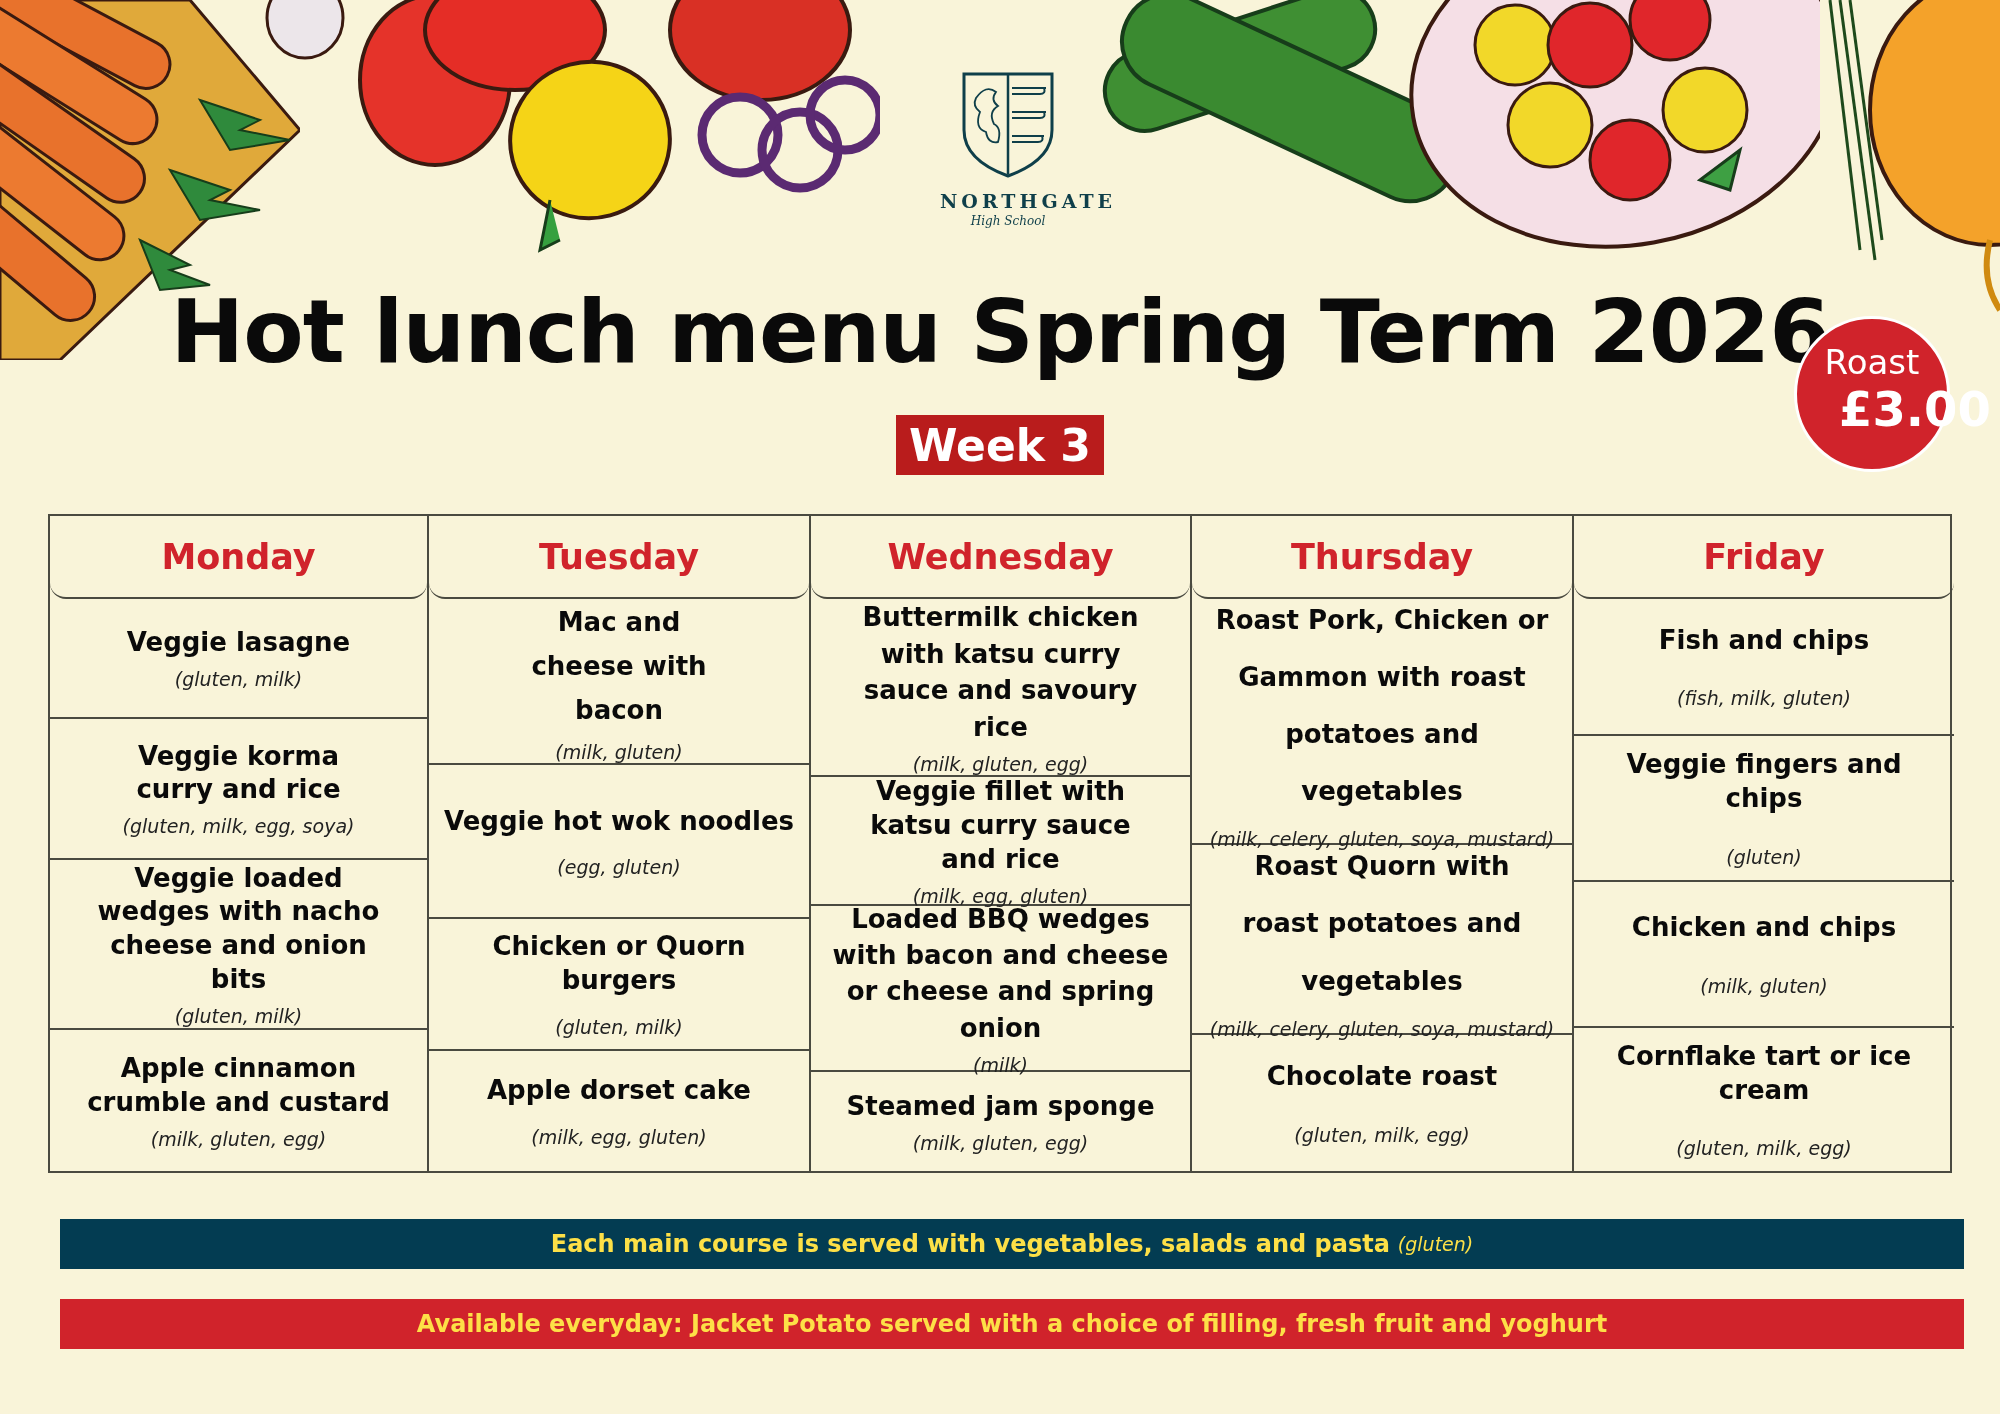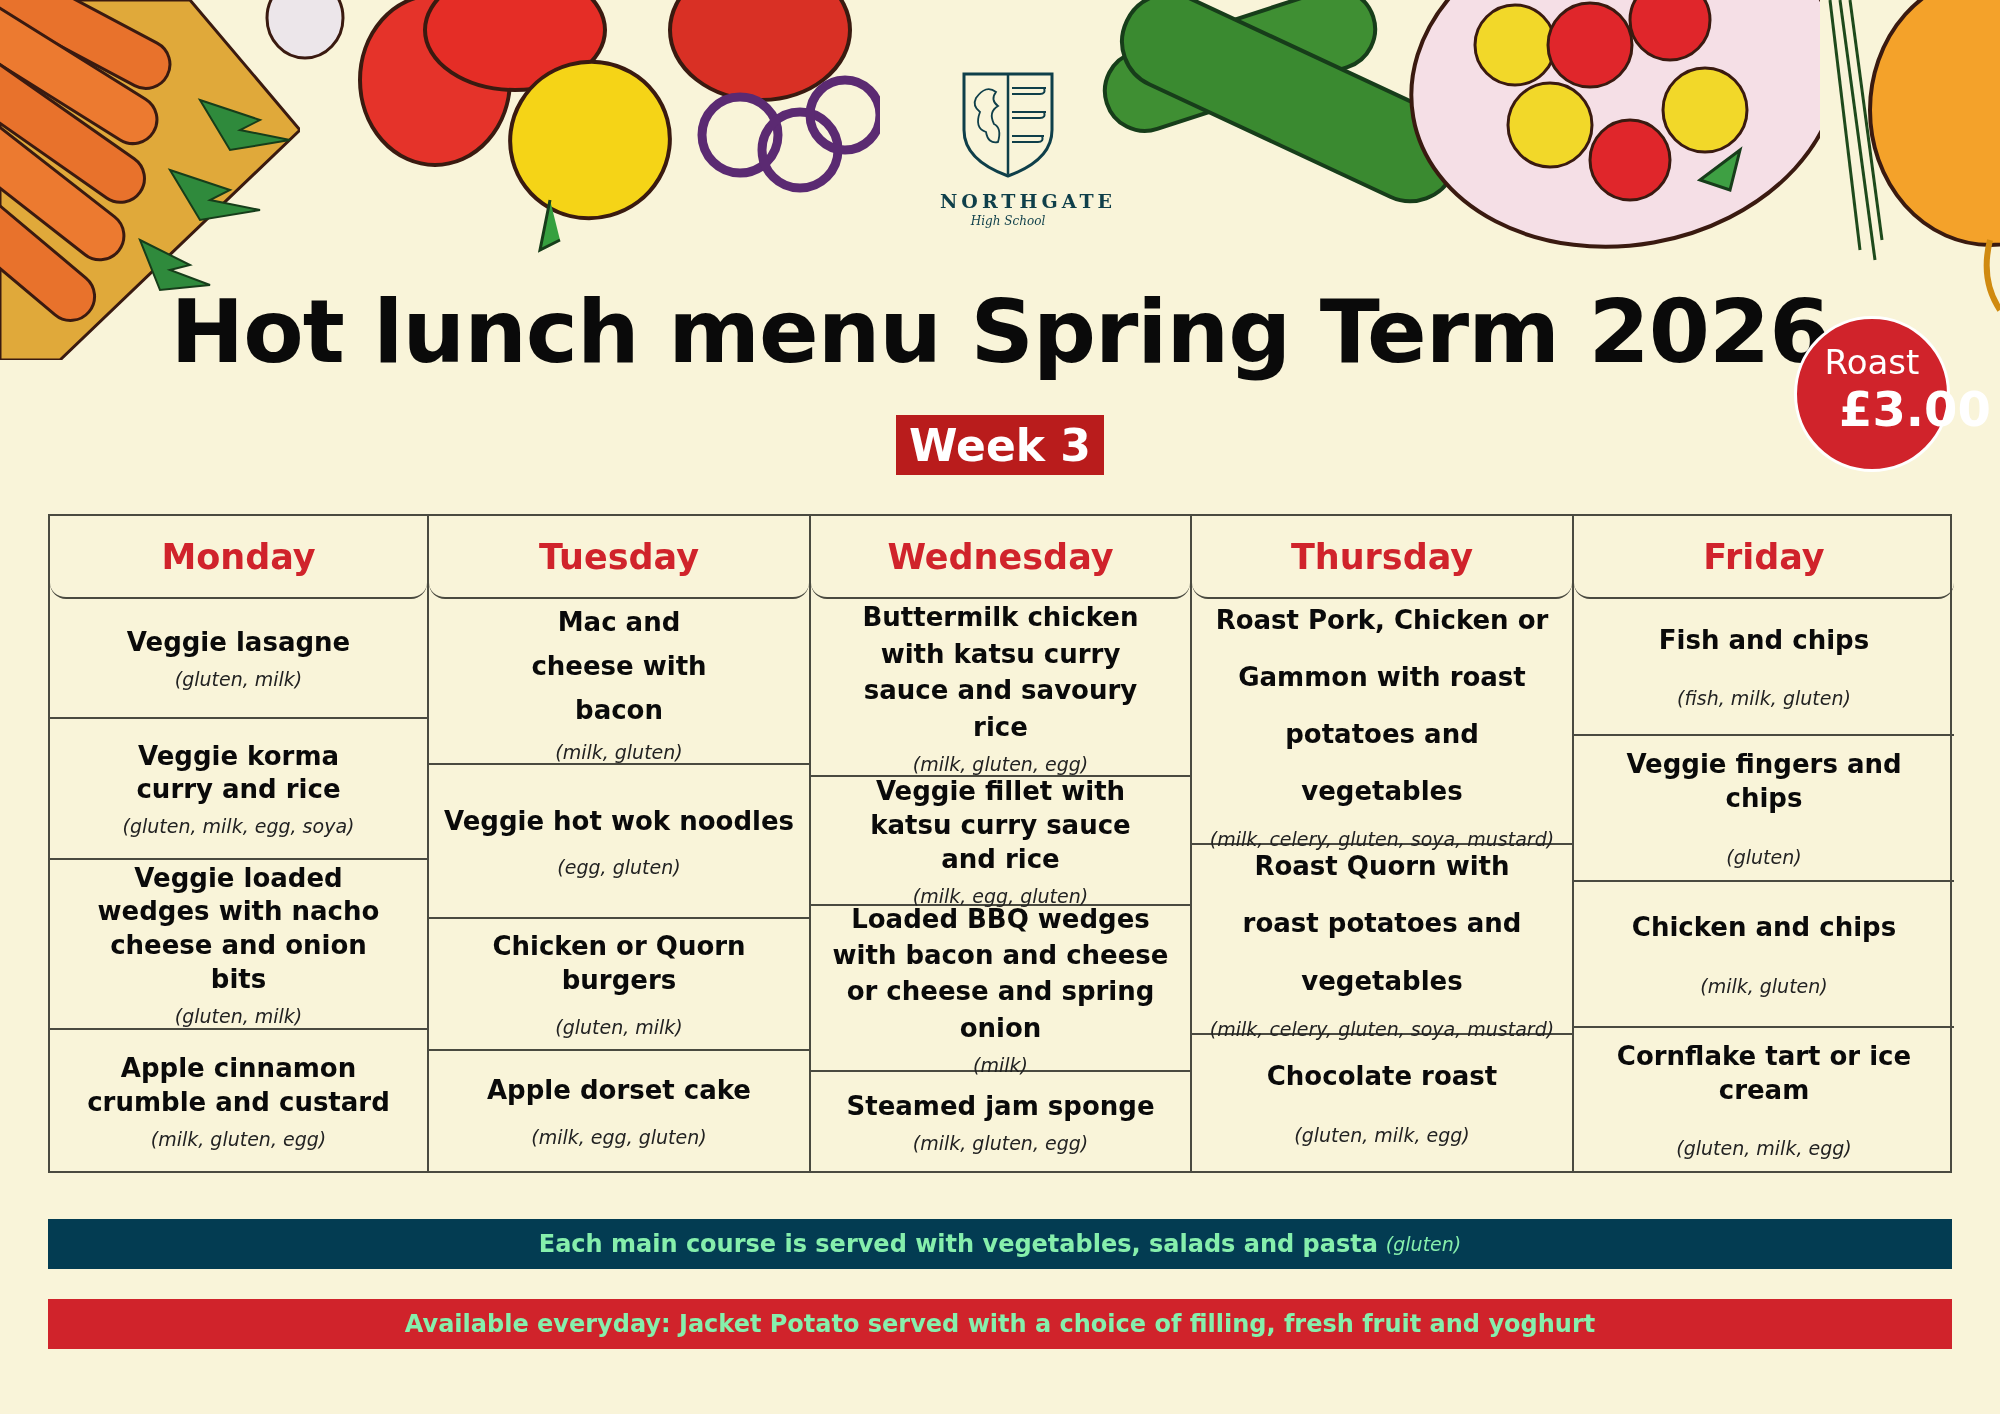--- a/index.html
+++ b/index.html
@@ -54,21 +54,21 @@
     display:flex; flex-direction:column; align-items:center; justify-content:center;
     text-align:center; padding:0 14px;
   }
   .cell:last-child { border-bottom:none; }
   .dish { font-weight:bold; font-size:26px; line-height:1.3; color:#0a0a0a; }
   .dish.loose { line-height:2.2; }
   .allergens { font-style:italic; font-size:19px; color:#222; margin-top:8px; }
   .allergens.gap { margin-top:18px; }
 
   .banner {
-    left:48px; width:1904px; height:50px; color:#86efac;
+    left:60px; width:1904px; height:50px; color:#fde047;
     display:flex; align-items:center; justify-content:center;
     font-weight:bold; font-size:24px;
   }
   .banner-blue { top:1219px; background:#033c52; }
   .banner-red { top:1299px; background:#d0232b; }
   .banner .note { font-weight:normal; font-style:italic; font-size:19px; margin-left:8px; }
 </style>
 </head>
 <body>
 

